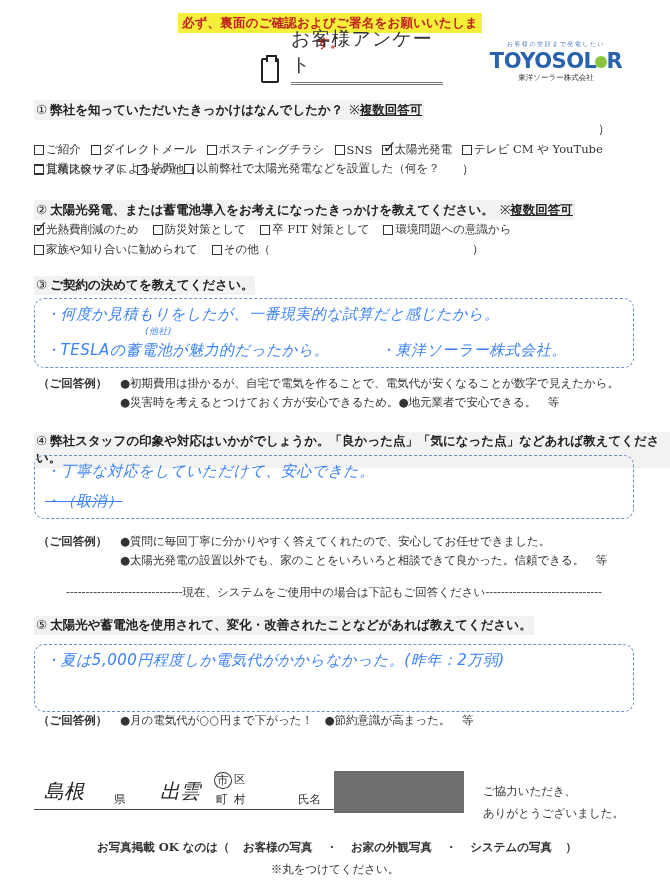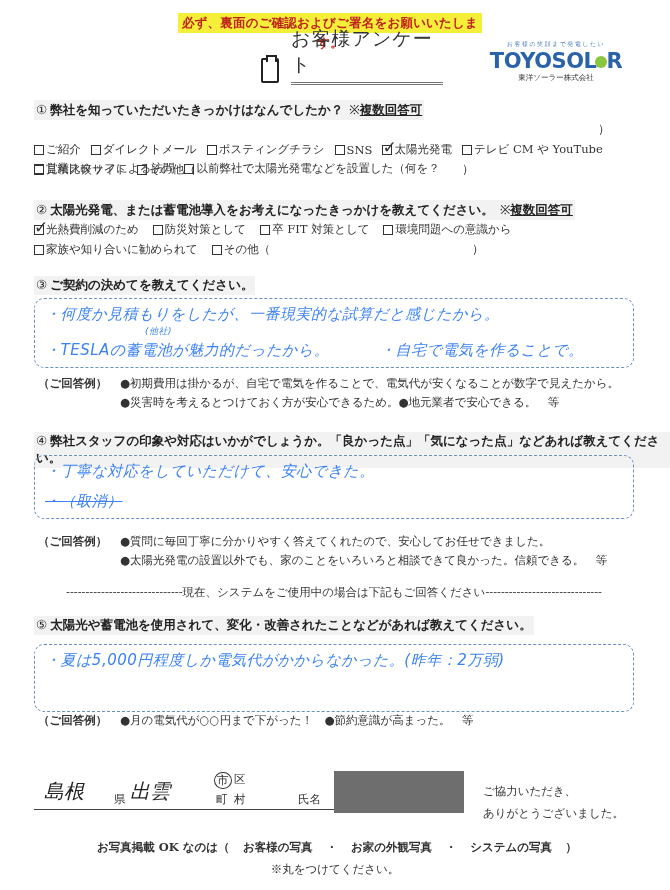--- a/index.html
+++ b/index.html
@@ -151,21 +151,21 @@
 </div>
 <span class="paren-close" style="left:472px; top:241px;">）</span>
 
 <div class="q-head" style="top:276px;">
   <span class="num">③</span><span>ご契約の決めてを教えてください。</span>
 </div>
 <div class="answer-box" style="top:298px; height:70px;">
   <span class="hand" style="left:10px; top:6px;">・何度か見積もりをしたが、一番現実的な試算だと感じたから。</span>
   <span class="hand small" style="left:110px; top:26px;">(他社)</span>
   <span class="hand" style="left:10px; top:42px;">・TESLAの蓄電池が魅力的だったから。</span>
-  <span class="hand" style="left:345px; top:42px;">・自宅で電気を作ることで。</span>
+  <span class="hand" style="left:345px; top:42px;">・東洋ソーラー株式会社。</span>
 </div>
 <div class="example" style="top:376px;">
   <div><span class="lbl">（ご回答例）</span><span>●初期費用は掛かるが、自宅で電気を作ることで、電気代が安くなることが数字で見えたから。</span></div>
   <div class="line2">●災害時を考えるとつけておく方が安心できるため。●地元業者で安心できる。　等</div>
 </div>
 
 <div class="q-head" style="top:432px;">
   <span class="num">④</span><span>弊社スタッフの印象や対応はいかがでしょうか。「良かった点」「気になった点」などあれば教えてください。</span>
 </div>
 <div class="answer-box" style="top:455px; height:64px;">
@@ -185,21 +185,21 @@
 <div class="answer-box" style="top:644px; height:68px;">
   <span class="hand" style="left:10px; top:6px;">・夏は5,000円程度しか電気代がかからなかった。(昨年：2万弱)</span>
 </div>
 <div class="example" style="top:713px;">
   <div><span class="lbl">（ご回答例）</span><span>●月の電気代が○○円まで下がった！　●節約意識が高まった。　等</span></div>
 </div>
 
 <div class="sig-row">
   <span class="sig-hand" style="left:10px; top:8px;">島根</span>
   <span class="sig-item" style="left:80px; top:22px;">県</span>
-  <span class="sig-hand" style="left:96px; top:8px;">出雲</span>
+  <span class="sig-hand" style="left:126px; top:8px;">出雲</span>
   <span class="sig-item" style="left:180px; top:2px; border:1px solid #333; border-radius:50%; padding:0 2px;">市</span>
   <span class="sig-item" style="left:200px; top:2px;">区</span>
   <span class="sig-item" style="left:182px; top:22px;">町</span>
   <span class="sig-item" style="left:200px; top:22px;">村</span>
   <span class="sig-item" style="left:264px; top:22px;">氏名</span>
 </div>
 <div class="redact"></div>
 <div class="thanks">
   <div>ご協力いただき、</div>
   <div>ありがとうございました。</div>

